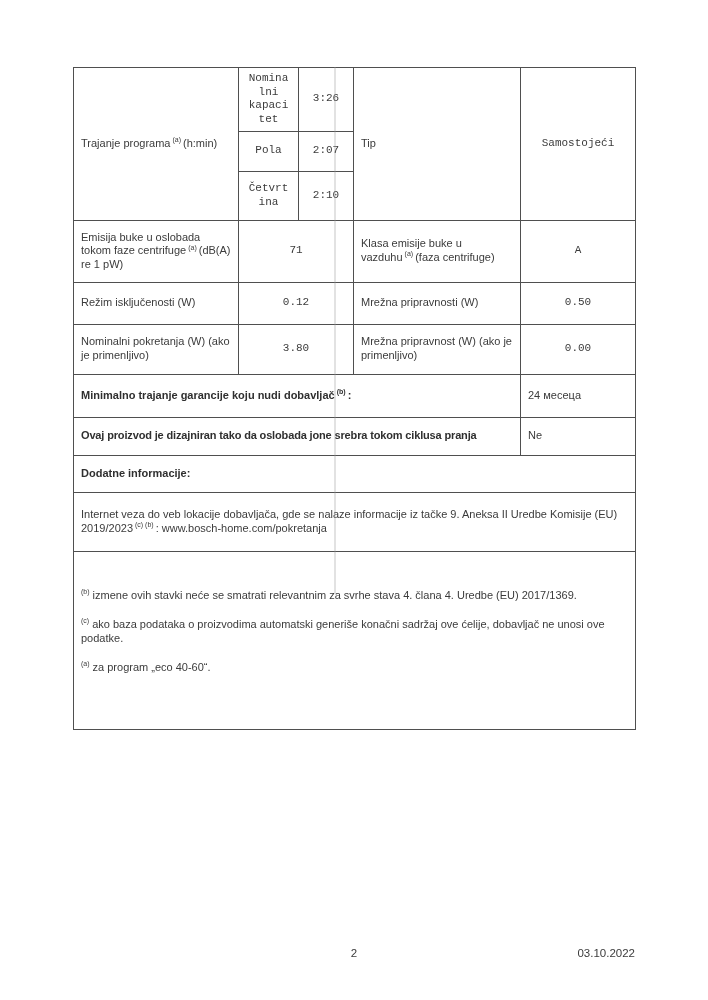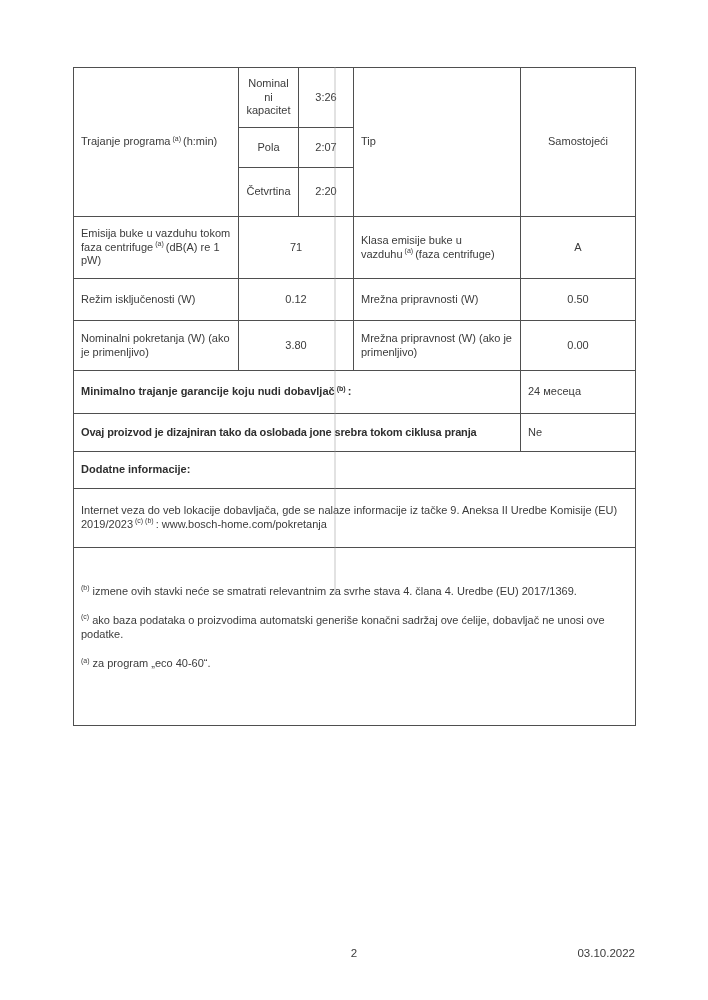--- a/index.html
+++ b/index.html
@@ -19,21 +19,21 @@
     table-layout: fixed;
   }
   td {
     border: 1px solid #4f4f4f;
     padding: 4px 7px;
     font-size: 11px;
     line-height: 1.24;
     vertical-align: middle;
     overflow-wrap: break-word;
   }
-  td.ctr { text-align: center; }
+  td.ctr { text-align: center; font-family: Liberation Mono, monospace; }
   td.bold, .bold { font-weight: bold; color: #2f2f2f; }
   .tight { letter-spacing: -0.15px; }
   sup.marker {
     font-size: 7px;
     vertical-align: super;
     line-height: 0;
     margin: 0 2px;
   }
   sup.marker.nolead { margin-left: 0; margin-right: 3px; }
 
@@ -80,25 +80,25 @@
       <td class="ctr">3:26</td>
       <td rowspan="3">Tip</td>
       <td rowspan="3" class="ctr">Samostojeći</td>
     </tr>
     <tr>
       <td class="ctr" style="height:31px">Pola</td>
       <td class="ctr">2:07</td>
     </tr>
     <tr>
       <td class="ctr" style="height:40px">Četvrtina</td>
-      <td class="ctr">2:20</td>
+      <td class="ctr">2:10</td>
     </tr>
 
     <tr>
-      <td style="height:53px"><span>Emisija buke u vazduhu tokom faza centrifuge</span><sup class="marker">(a)</sup><span>(dB(A) re 1 pW)</span></td>
+      <td style="height:53px"><span>Emisija buke u oslobada tokom faze centrifuge</span><sup class="marker">(a)</sup><span>(dB(A) re 1 pW)</span></td>
       <td colspan="2" class="ctr">71</td>
       <td><span>Klasa emisije buke u vazduhu</span><sup class="marker">(a)</sup><span>(faza centrifuge)</span></td>
       <td class="ctr">A</td>
     </tr>
 
     <tr>
       <td style="height:33px">Režim isključenosti (W)</td>
       <td colspan="2" class="ctr">0.12</td>
       <td>Mrežna pripravnosti (W)</td>
       <td class="ctr">0.50</td>

